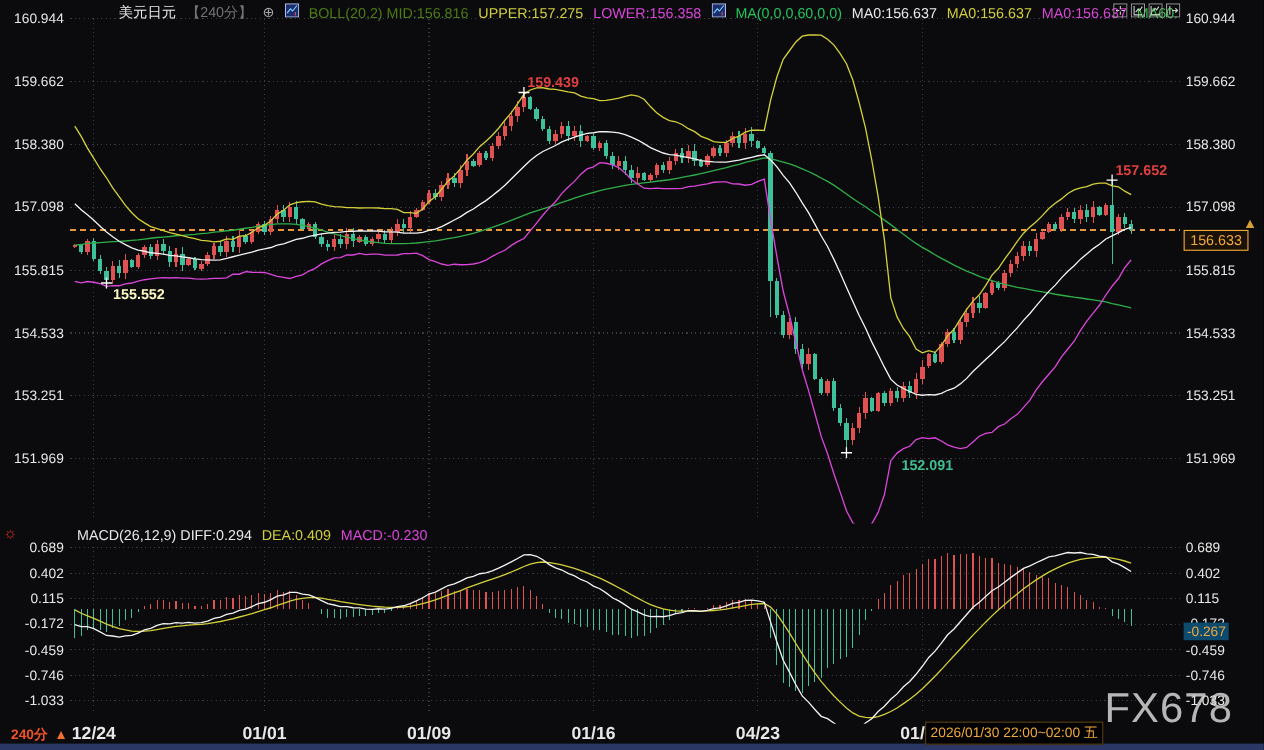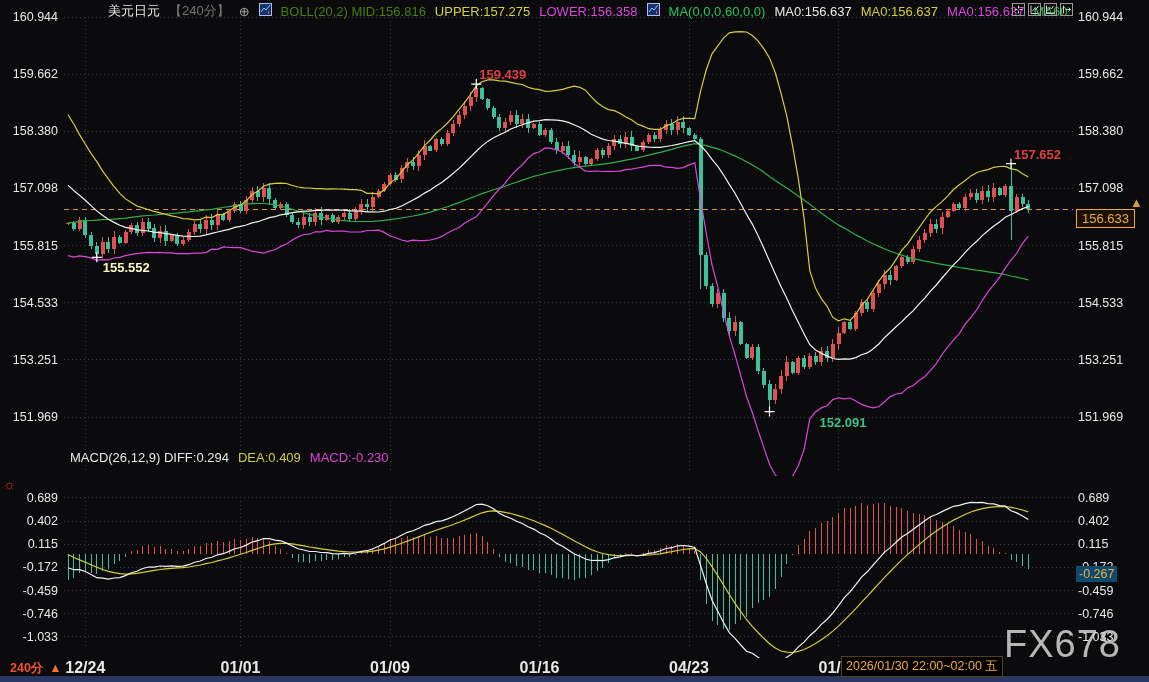--- a/index.html
+++ b/index.html
@@ -3,21 +3,21 @@
 <meta charset="utf-8">
 <style>
   html,body{margin:0;padding:0;background:#000;}
   #app{position:relative;width:1149px;height:682px;overflow:hidden;
        font-family:"Liberation Sans","DejaVu Sans",sans-serif;background:#0b0b0d;color:#e8e8e8;}
   svg#chart{position:absolute;left:0;top:0;}
   .lbl{position:absolute;font-size:12.5px;line-height:14px;white-space:nowrap;color:#e8e8e8;}
   .axL{width:58px;text-align:right;}
   .hdr{position:absolute;font-size:13px;display:flex;gap:9px;align-items:center;white-space:nowrap;}
   #price-header{top:2px;left:72px;margin-left:36px;}
-  #macd-header{top:450px;left:70px;}
+  #macd-header{top:479px;left:70px;}
   .ann{position:absolute;font-size:13px;font-weight:bold;white-space:nowrap;}
   .date{position:absolute;top:659px;font-size:16px;font-weight:bold;transform:translateX(-50%);color:#e8e8e8;}
   #price-badge{position:absolute;left:1076px;top:209px;border:1px solid #f2a93c;color:#f2a93c;
                background:#1a1206;font-size:13px;padding:1px 5px;}
   #macd-badge{position:absolute;left:1076px;top:566px;color:#f2a93c;background:#0c4a6e;
               font-size:12.5px;padding:1px 3px;z-index:3;}
   #session-chip{position:absolute;left:841px;top:656px;color:#f2a93c;background:#000;
                 font-size:12.5px;padding:1px 4px;border:1px solid #5a4010;z-index:3;}
   #watermark{position:absolute;left:1004px;top:623px;font-size:38px;color:#d4d4d4;opacity:.85;
              letter-spacing:1px;z-index:4;}

